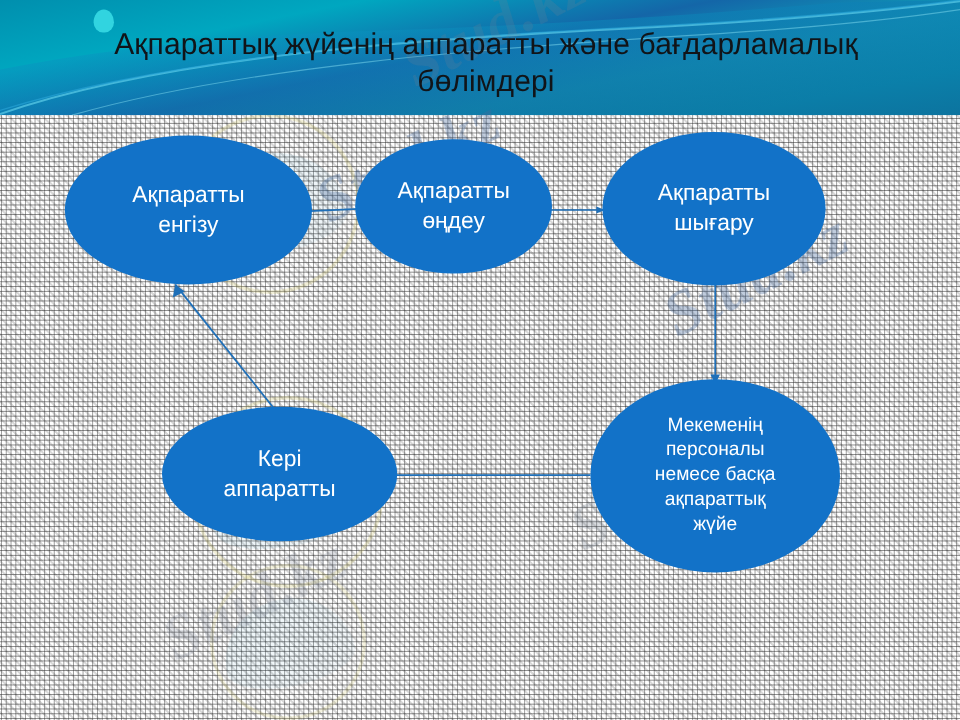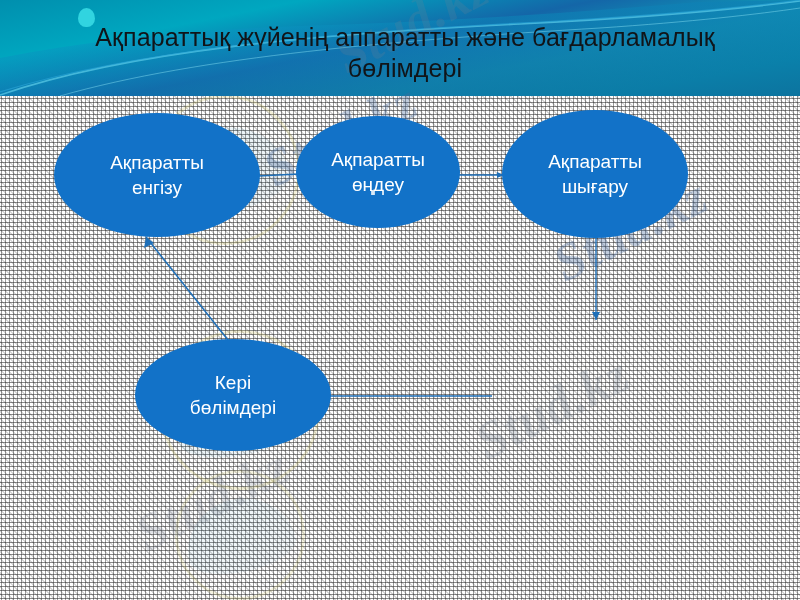--- a/index.html
+++ b/index.html
@@ -234,17 +234,24 @@
 өңдеу</span>
   </div>
 
   <div class="node" id="node-output">
     <span class="node-label">Ақпаратты
 шығару</span>
   </div>
 
   <div class="node" id="node-feedback">
     <span class="node-label">Кері
-бөлімдері</span>
-  </div>
-
+аппаратты</span>
+  </div>
+
+  <div class="node" id="node-staff">
+    <span class="node-label">Мекеменің
+персоналы
+немесе басқа
+ақпараттық
+жүйе</span>
+  </div>
 
 </div>
 
 </body></html>

